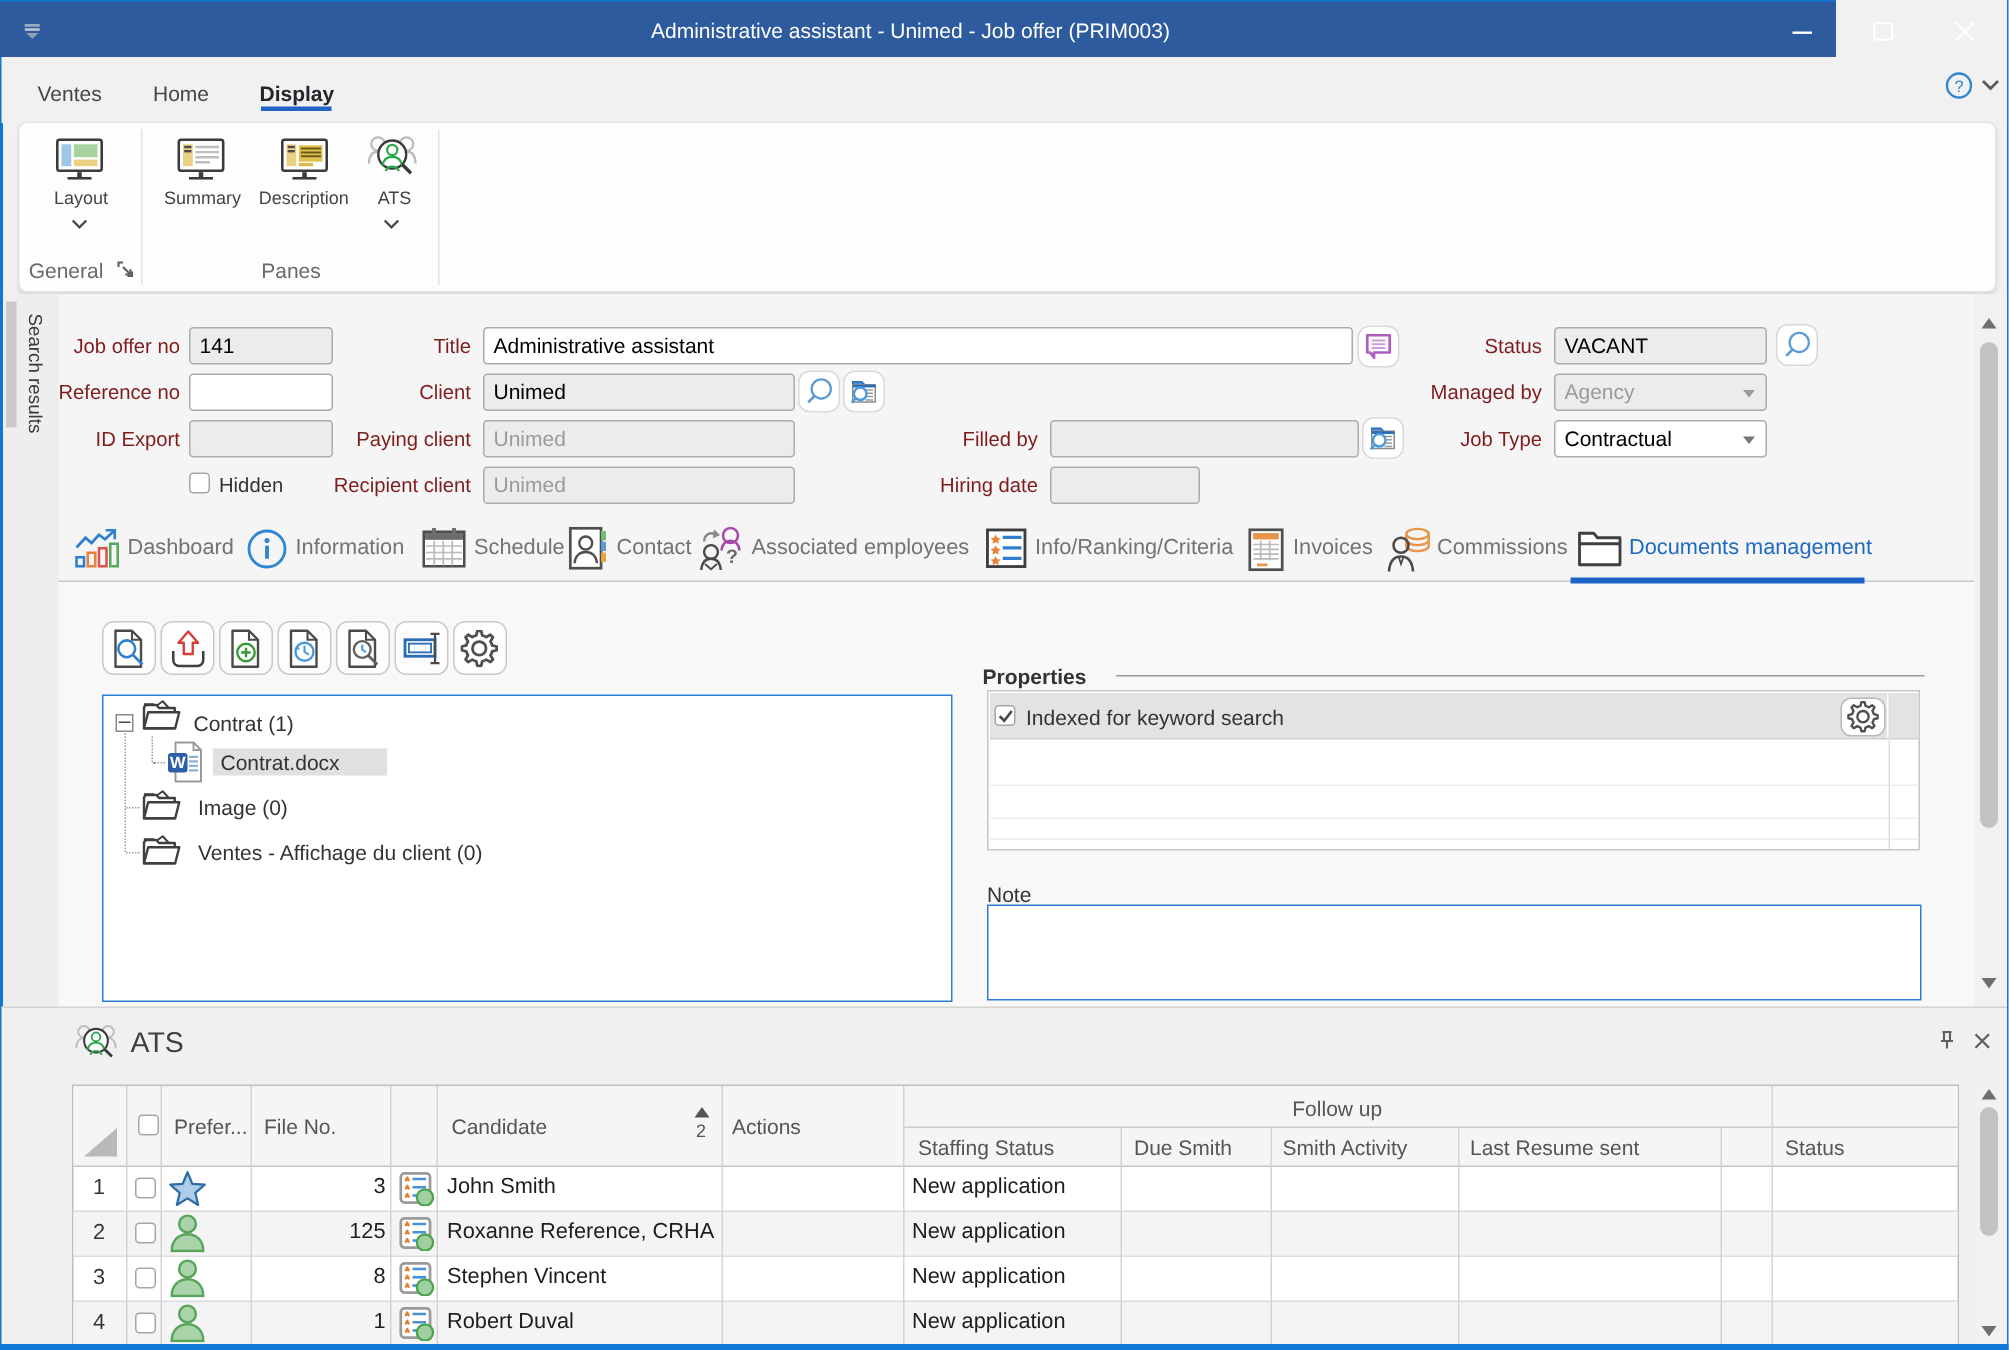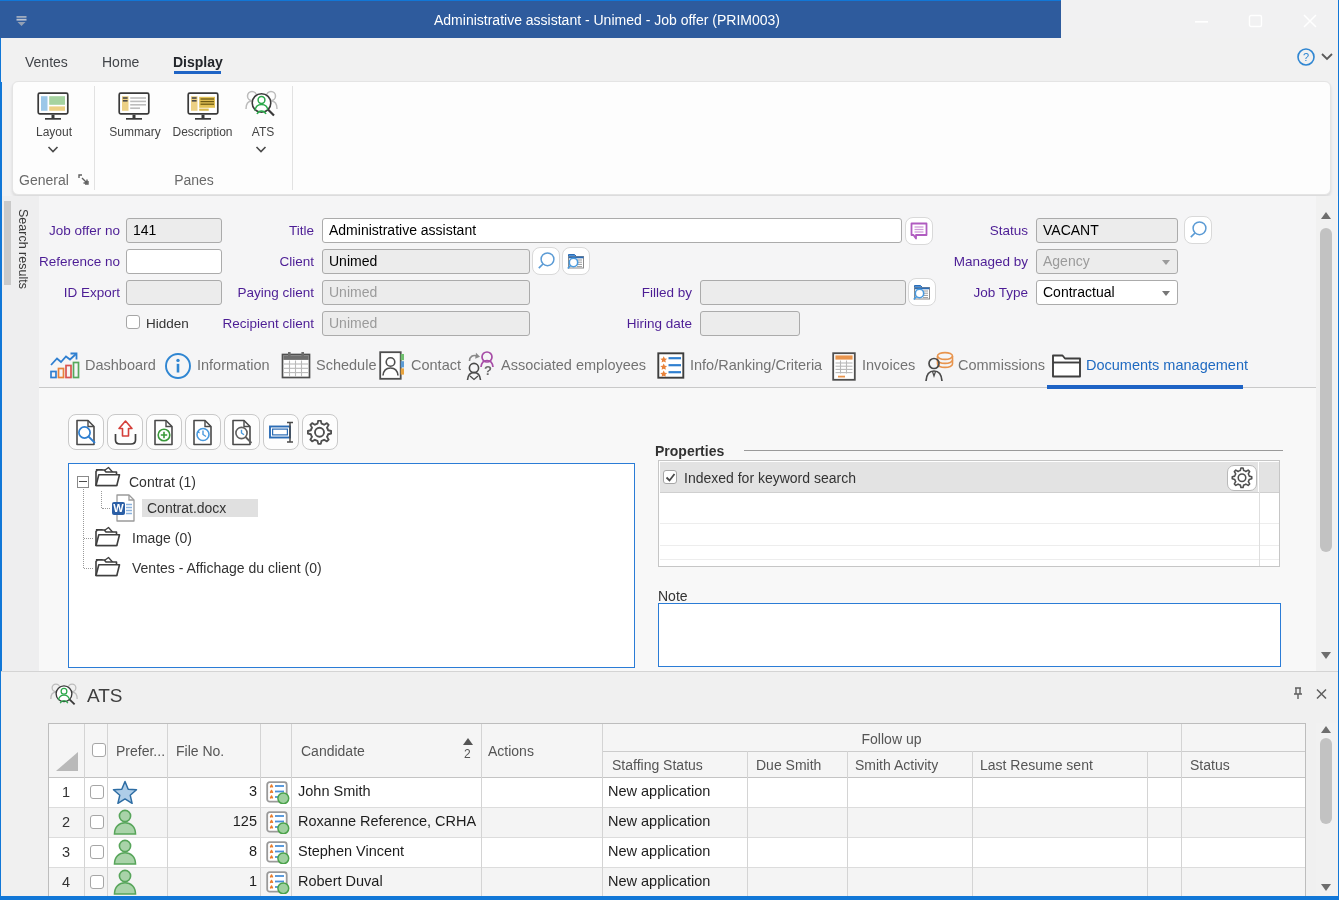--- a/index.html
+++ b/index.html
@@ -2,21 +2,21 @@
 <html><head>
 <meta charset="utf-8">
 <style>
 html,body{margin:0;padding:0}
 body{width:1339px;height:900px;position:relative;overflow:hidden;
   font-family:"Liberation Sans",sans-serif;background:#f1f1f2}
 .abs{position:absolute}
 #win{position:absolute;left:0;top:0;width:1339px;height:900px;
   border-left:2px solid #1177d7;border-right:1px solid #1177d7;box-sizing:border-box}
 
-#titlebar{position:absolute;left:0;top:0;width:1061px;height:38px;background:#2e5b9d;border-top:1px solid #1177d7;box-sizing:border-box}
+#titlebar{position:absolute;left:0;top:0;width:1224px;height:38px;background:#2e5b9d;border-top:1px solid #1177d7;box-sizing:border-box}
 #title-text{position:absolute;left:0;top:11px;width:1214px;text-align:center;
   font-size:14px;color:#ffffff}
 
 #tabrow{position:absolute;left:1px;top:38px;width:1337px;height:44px;background:#f1f1f1}
 .rtab{position:absolute;top:16px;font-size:14px;color:#42454a}
 #rtab-underline{position:absolute;left:173px;top:33px;width:47px;height:3px;background:#1f64c5}
 
 #ribbon{position:absolute;left:12px;top:81px;width:1319px;height:114px;background:#fdfdfd;
   border:1px solid #e4e4e4;border-radius:6px;box-shadow:0 2px 3px rgba(0,0,0,0.10);box-sizing:border-box}
 .rib-sep{position:absolute;top:4px;height:104px;width:1px;background:#e2e2e2}
@@ -24,21 +24,21 @@
 .rib-grp{position:absolute;top:90px;font-size:14px;color:#6a6a6a;text-align:center}
 
 #content{position:absolute;left:2px;top:196px;width:1336px;height:475px;background:#f5f5f6}
 #sidebar{position:absolute;left:2px;top:196px;width:37px;height:475px;background:#eeeeef}
 #side-thumb{position:absolute;left:4px;top:201px;width:7px;height:84px;background:#c9c9c9}
 #side-text{position:absolute;left:16px;top:209px;font-size:12.5px;letter-spacing:0px;color:#3a3a3a;
   writing-mode:vertical-rl}
 #docsarea{position:absolute;left:39px;top:388px;width:1277px;height:283px;background:#f8f8f8}
 .hline{position:absolute;height:1px}
 
-.lbl{position:absolute;font-size:13.5px;color:#4c1d95;height:25px;line-height:25px;white-space:nowrap}
+.lbl{position:absolute;font-size:13.5px;color:#7f1d1d;height:25px;line-height:25px;white-space:nowrap}
 .fld{position:absolute;height:25px;border:1px solid #ababab;border-radius:3px;background:#fff;
   font-size:14px;color:#000;line-height:23px;padding:0 6px;box-sizing:border-box;white-space:nowrap}
 .dis{background:#ececec}
 .ghost{color:#9b9b9b}
 .btn28{position:absolute;width:28px;height:28px;border:1px solid #d9d9d9;border-radius:8px;
   background:#fff;box-sizing:border-box}
 .caret{position:absolute;right:7px;top:10px;width:0;height:0;border-left:4px solid transparent;
   border-right:4px solid transparent;border-top:5px solid #777}
 
 .ptab{position:absolute;top:357px;font-size:14.5px;color:#737373;white-space:nowrap}

